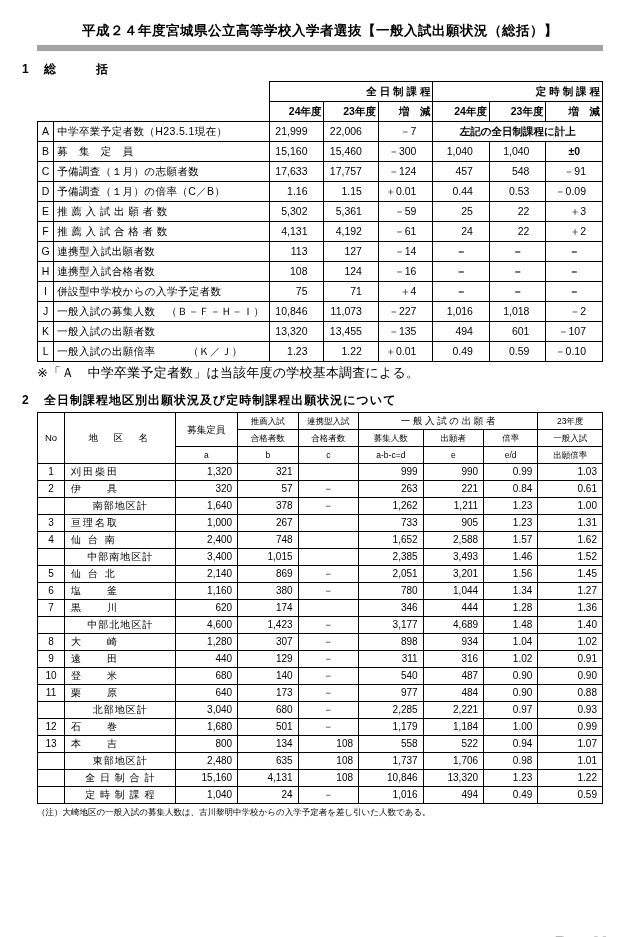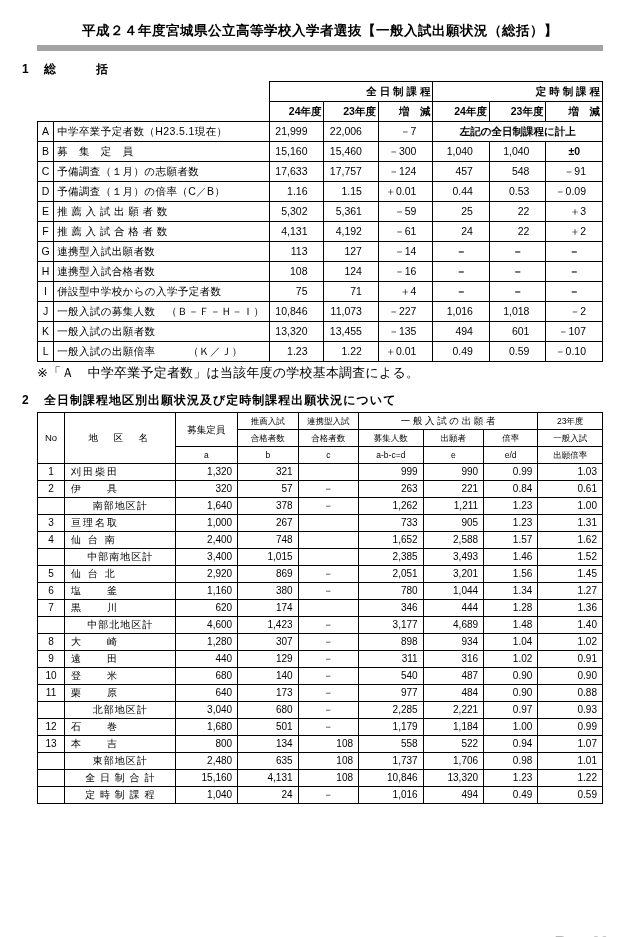--- a/index.html
+++ b/index.html
@@ -333,21 +333,21 @@
           <td class="num">1,015</td>
           <td class="num"></td>
           <td class="num">2,385</td>
           <td class="num">3,493</td>
           <td class="num">1.46</td>
           <td class="num">1.52</td>
         </tr>
         <tr>
           <td class="no">5</td>
           <td class="nm">仙 台 北</td>
-          <td class="num">2,920</td>
+          <td class="num">2,140</td>
           <td class="num">869</td>
           <td class="ctr">－</td>
           <td class="num">2,051</td>
           <td class="num">3,201</td>
           <td class="num">1.56</td>
           <td class="num">1.45</td>
         </tr>
         <tr>
           <td class="no">6</td>
           <td class="nm">塩　　釜</td>
@@ -487,16 +487,17 @@
           <td class="num">24</td>
           <td class="ctr">－</td>
           <td class="num">1,016</td>
           <td class="num">494</td>
           <td class="num">0.49</td>
           <td class="num">0.59</td>
         </tr>
       </tbody>
   </table>
 
+  <div class="foot-note">（注）大崎地区の一般入試の募集人数は、古川黎明中学校からの入学予定者を差し引いた人数である。</div>
 
   <div class="logo"><span class="r">Rese</span><span>Mom</span></div>
 
 </div>
 
 </body></html>

